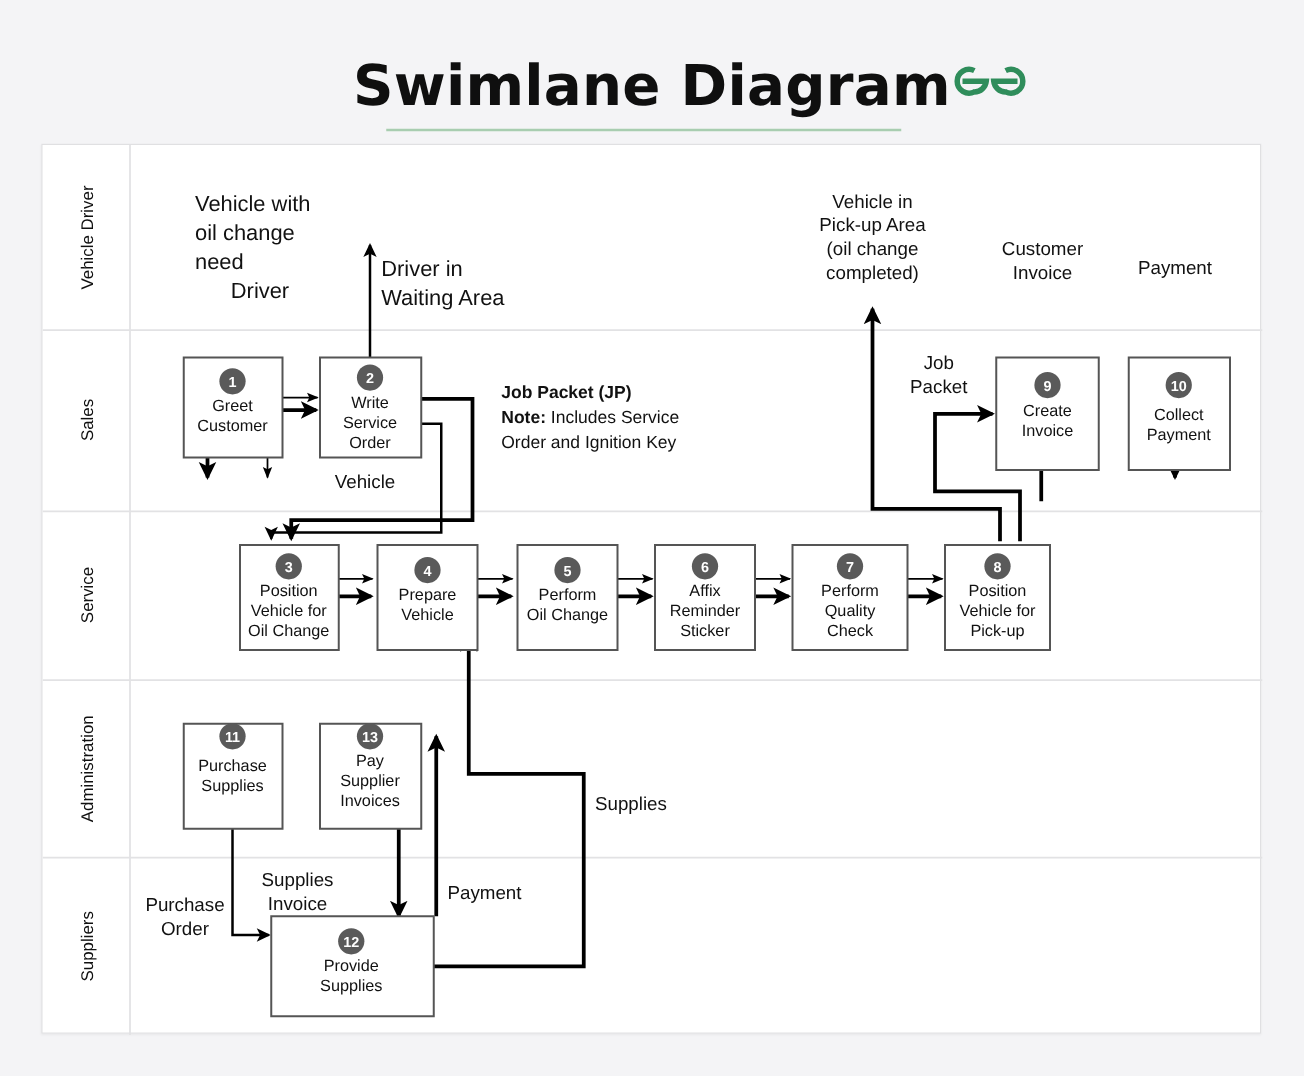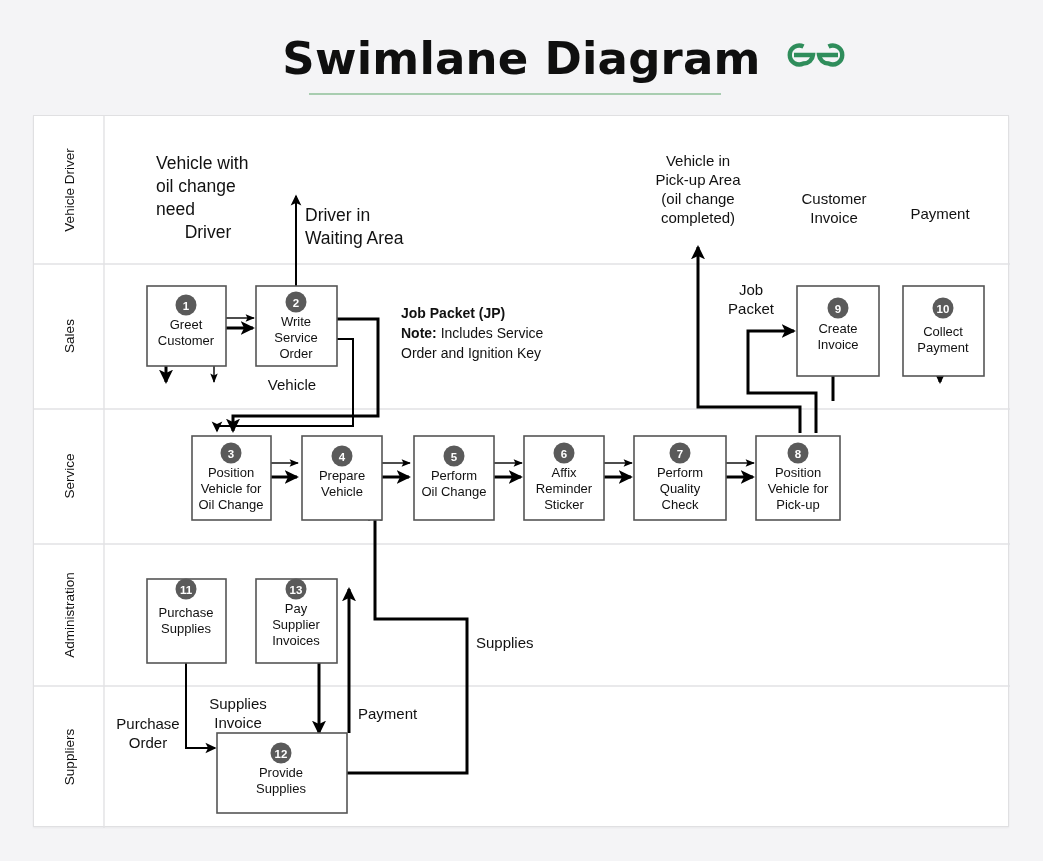--- a/index.html
+++ b/index.html
@@ -14,24 +14,23 @@
     overflow: hidden;
   }
   #root {
     position: relative;
     width: 1043px;
     height: 861px;
   }
   
   #header {
     position: absolute;
-    left: 0; top: 4px;
+    left: 0; top: 14px;
     width: 857px;
     height: 110px;
-    padding-left: 24px;
   }
   #page-title {
     position: absolute;
     left: 0; top: 28px;
     width: 1043px;
     text-align: center;
     font-size: 45px;
     font-weight: bold;
     letter-spacing: 0.2px;
     color: #0f0f0f;

